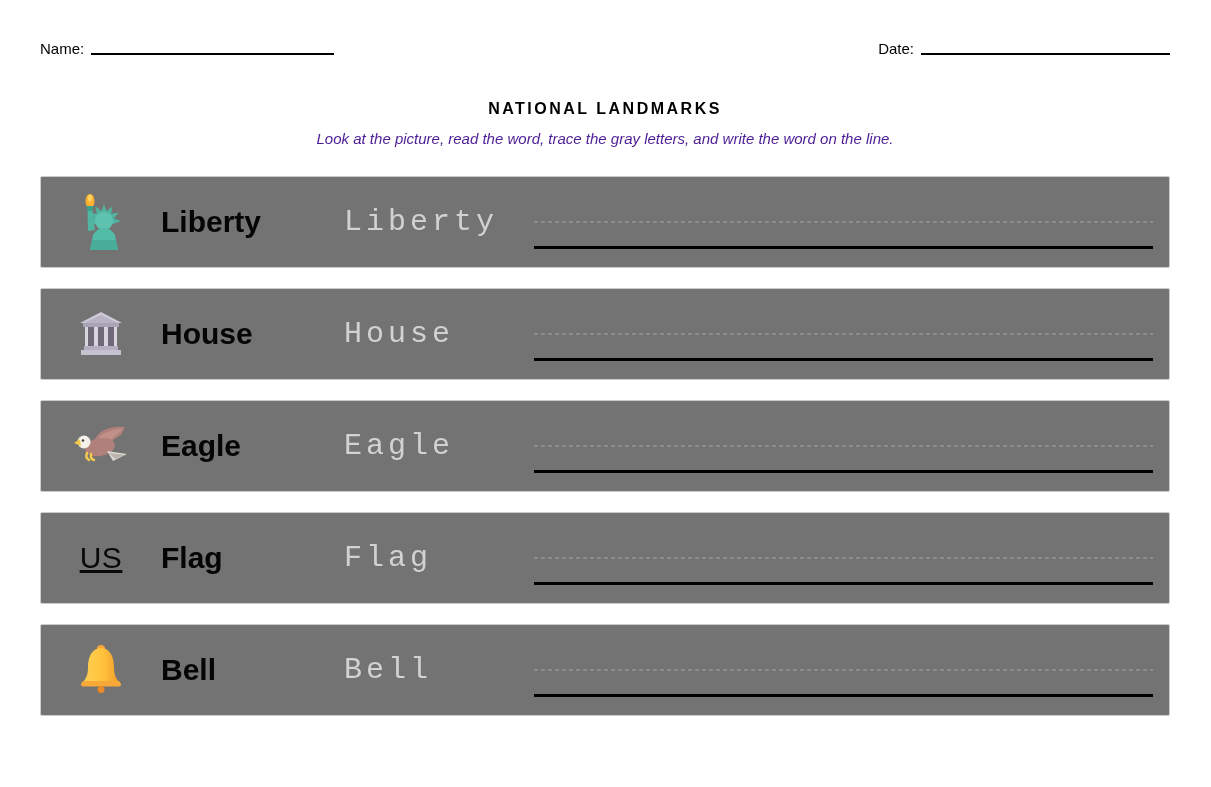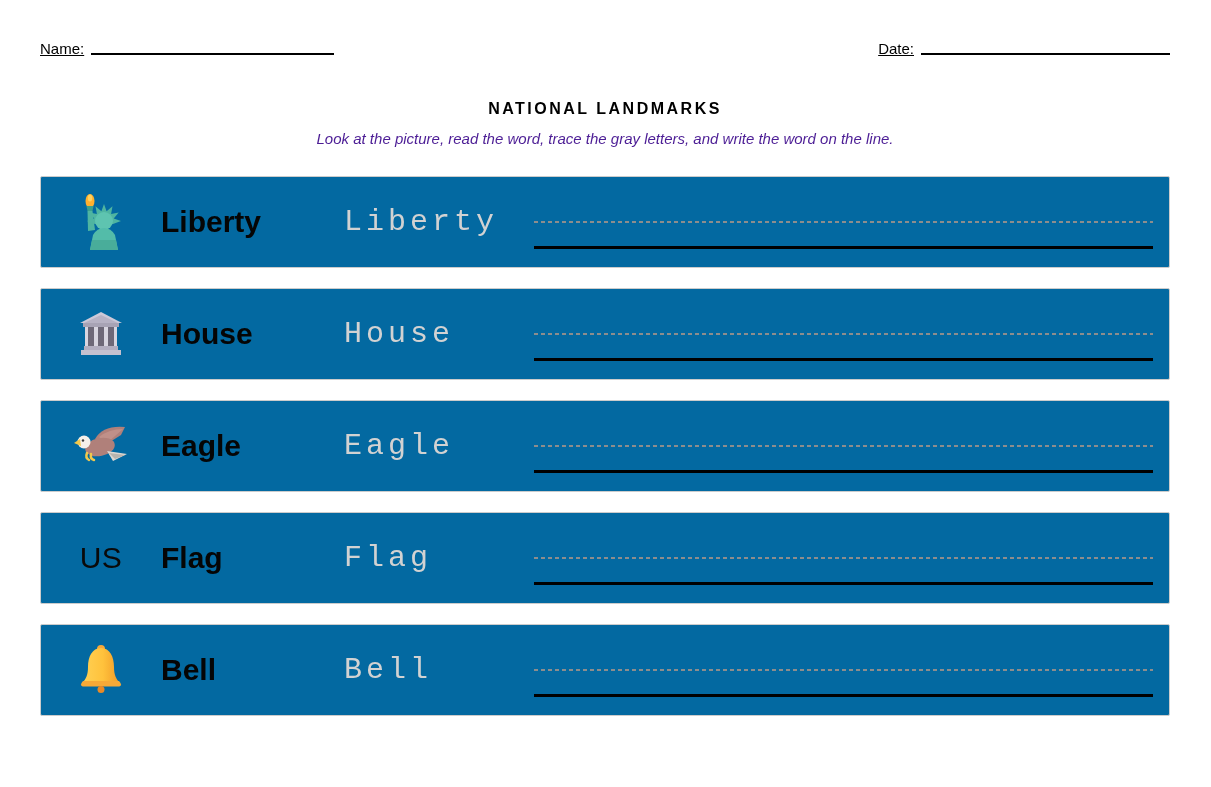--- a/index.html
+++ b/index.html
@@ -13,21 +13,21 @@
   }
   .page { width: 100%; height: 100%; padding: 40px 41px 0 40px; }
 
   
   .header-row {
     display: flex;
     justify-content: space-between;
     align-items: baseline;
     font-size: 15px;
   }
-  .field { white-space: nowrap; text-decoration: underline; }
+  .field { white-space: nowrap; }
   .blank-line {
     display: inline-block;
     height: 13px;
     border-bottom: 2px solid #000;
     margin-left: 7px;
     vertical-align: -1px;
   }
   .name-line { width: 243px; }
   .date-line { width: 249px; }
 
@@ -46,31 +46,32 @@
     font-size: 15px;
     color: #4c1d95;
   }
 
   
   .rows { margin-top: 29px; }
   .card {
     height: 92px;
     border: 1px solid #cccccc;
     border-radius: 2px;
-    background: #0369a1;
+    background: #737373;
     display: flex;
     align-items: center;
     margin-bottom: 20px;
   }
   .cell-icon {
     width: 120px;
     display: flex;
     justify-content: center;
     align-items: center;
     flex: none;
+    text-decoration: underline;
   }
   .us-text {
     font-size: 30px;
     font-weight: 400;
     color: #0a0a0a;
     letter-spacing: 0.5px;
   }
   .cell-word {
     width: 183px;
     flex: none;

